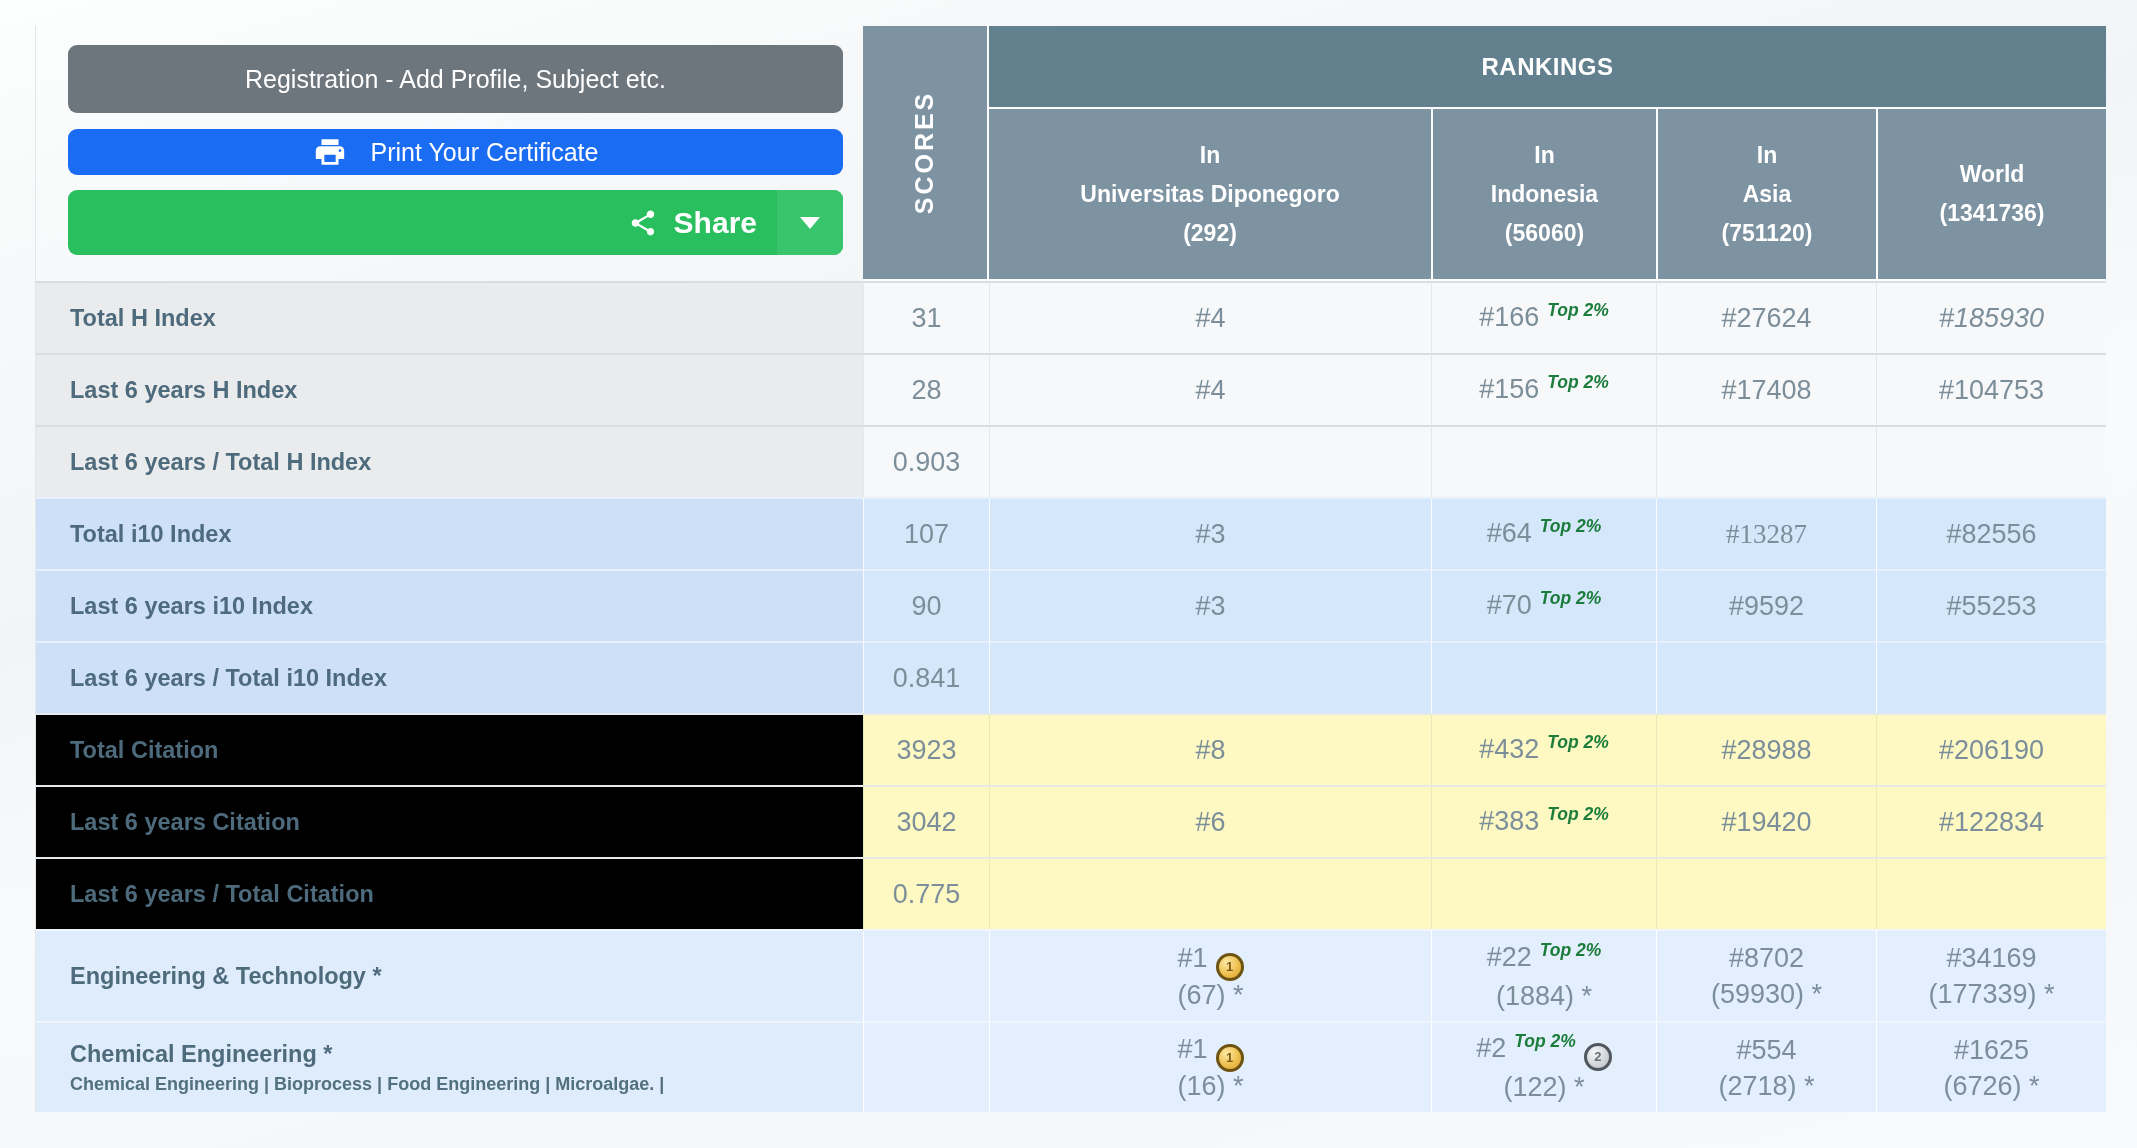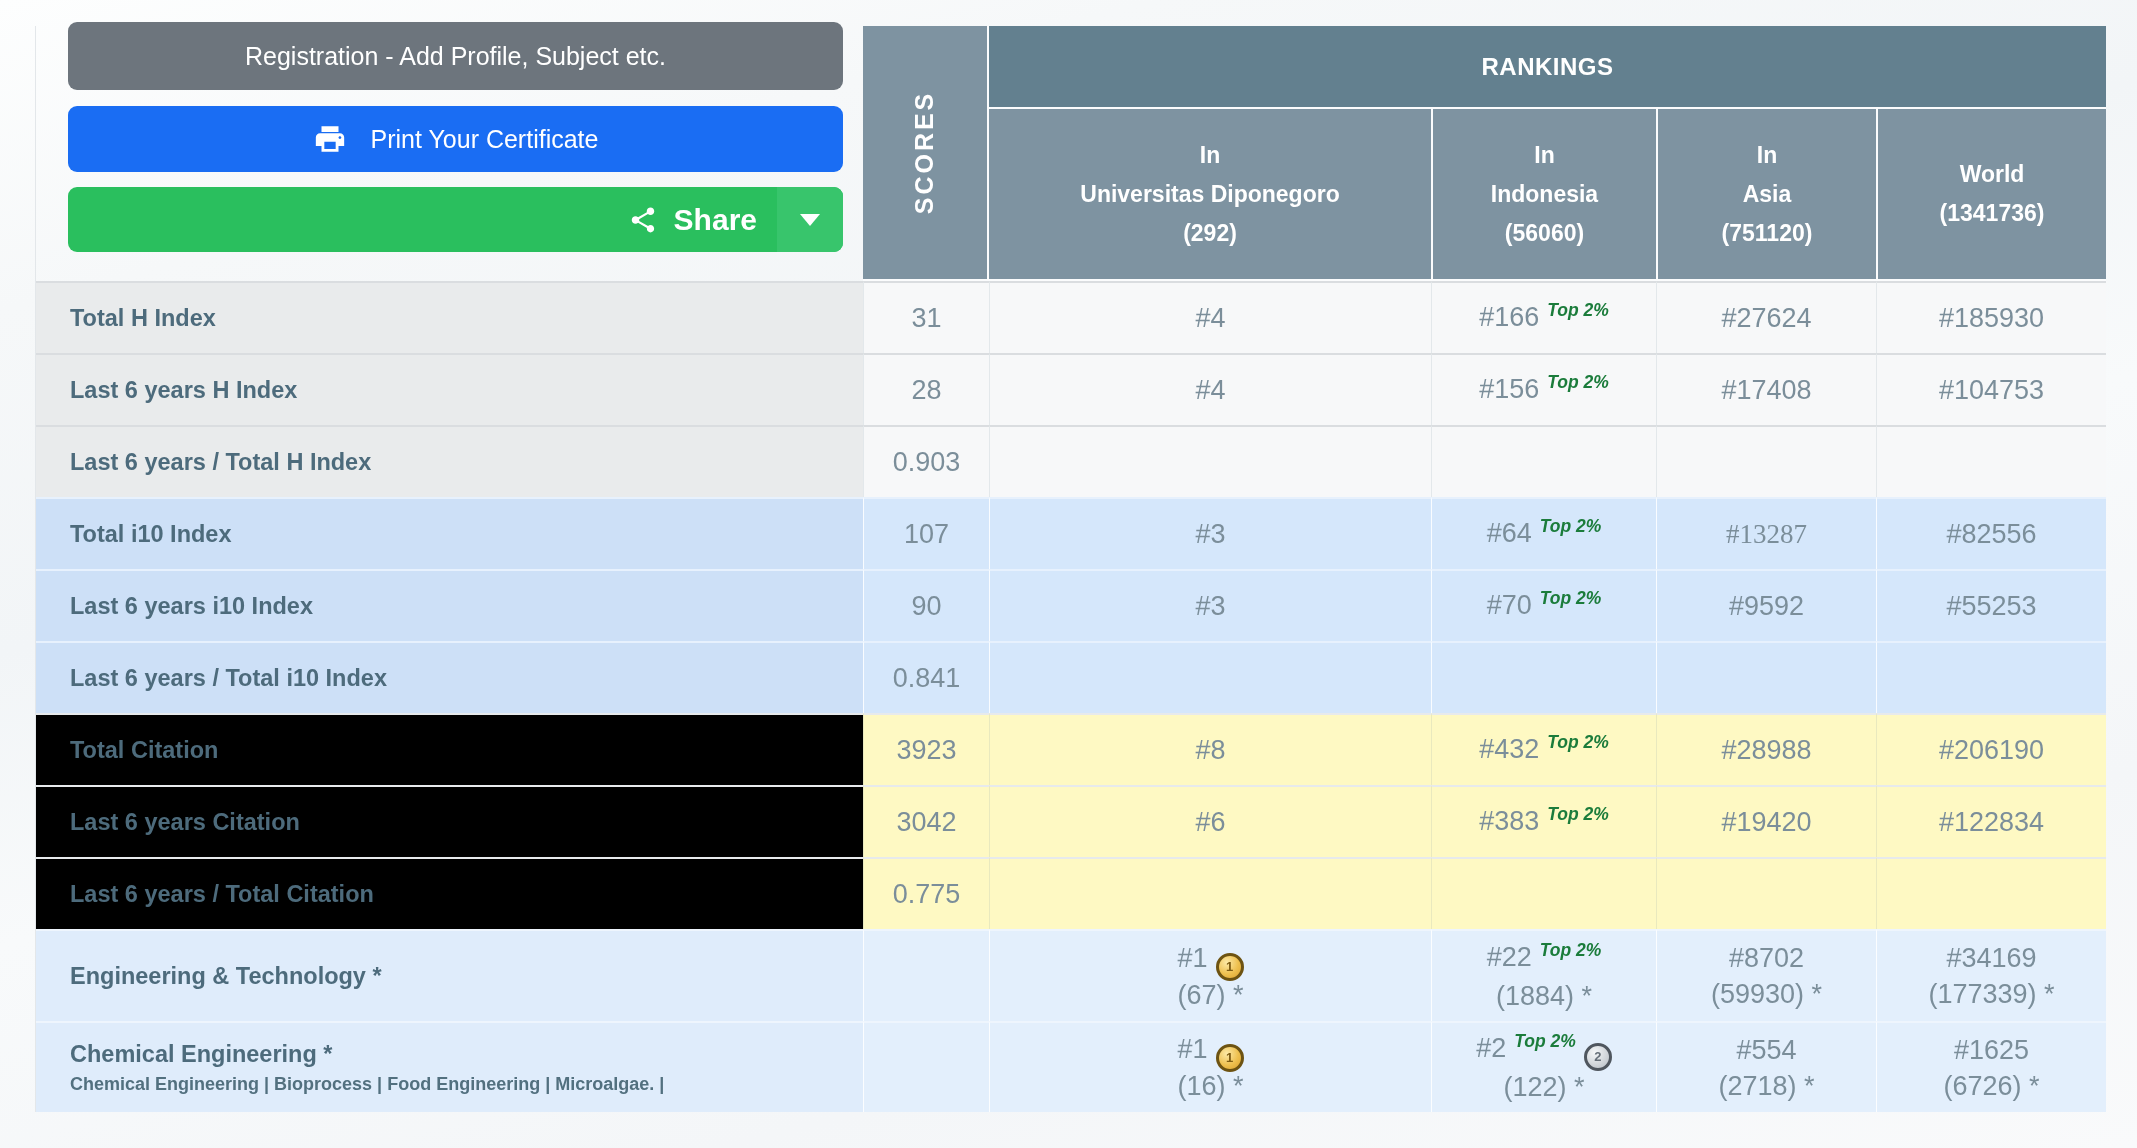--- a/index.html
+++ b/index.html
@@ -5,28 +5,28 @@
   * { margin:0; padding:0; box-sizing:border-box; }
   html,body { width:2137px; height:1148px; }
   body {
     font-family:"Liberation Sans", sans-serif;
     background:linear-gradient(165deg,#fdfefe 0%,#f6f8f9 18%,#f2f5f7 38%,#f8fafb 55%,#f4f6f8 78%,#f9fafb 100%);
     position:relative; overflow:hidden;
   }
   .page { position:absolute; inset:0; }
 
   
-  .btn-stack { position:absolute; left:68px; top:22px; width:775px; }
+  .btn-stack { position:absolute; left:68px; top:45px; width:775px; }
   .btn {
     width:100%; border:none; border-radius:9px; color:#fff; cursor:pointer;
     display:flex; align-items:center; justify-content:center;
     font-family:"Liberation Sans", sans-serif; font-size:25px;
   }
   .btn-gray  { height:68px; background:#6d757d; margin-bottom:16px; }
-  .btn-blue  { height:66px; background:#1a6df3; margin-bottom:15px; gap:24px; }
+  .btn-blue  { height:46px; background:#1a6df3; margin-bottom:15px; gap:24px; }
   .btn-green { height:65px; background:#2abf5e; padding:0; overflow:hidden; font-weight:bold; font-size:30px; }
   .share-main { flex:1; height:100%; display:flex; align-items:center; justify-content:flex-end; gap:16px; padding-right:20px; }
   .share-seg  { width:66px; height:100%; background:#38c56c; display:flex; align-items:center; justify-content:center; }
   .caret-down { width:0; height:0; border-left:10px solid transparent; border-right:10px solid transparent; border-top:12px solid #ffffff; }
   .icon svg { display:block; }
 
   
   .rank-table {
     position:absolute; left:35px; top:26px; width:2070px; height:1086px;
     display:grid;
@@ -148,21 +148,21 @@
       </div>
       <div class="cell bcell vcell tone-gray" style="grid-area: 3 / 3;">
         <div class="rline"><span>#4</span></div>
       </div>
       <div class="cell bcell vcell tone-gray" style="grid-area: 3 / 4;">
         <div class="rline"><span>#166</span><span class="top2">Top 2%</span></div>
       </div>
       <div class="cell bcell vcell tone-gray" style="grid-area: 3 / 5;">
         <div class="rline"><span>#27624</span></div>
       </div>
-      <div class="cell bcell vcell tone-gray" style="grid-area: 3 / 6;">
+      <div class="cell bcell vcell tone-gray" style="grid-area: 3 / 6; font-style: italic;">
         <div class="rline"><span>#185930</span></div>
       </div>
       <div class="cell bcell lbl tone-gray" style="grid-area: 4 / 1;">
         <div class="main-label">Last 6 years H Index</div>
       </div>
       <div class="cell bcell vcell tone-gray" style="grid-area: 4 / 2;">
         <div class="rline">28</div>
       </div>
       <div class="cell bcell vcell tone-gray" style="grid-area: 4 / 3;">
         <div class="rline"><span>#4</span></div>

